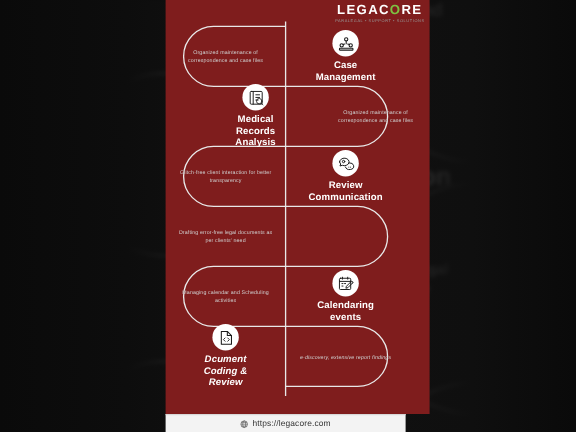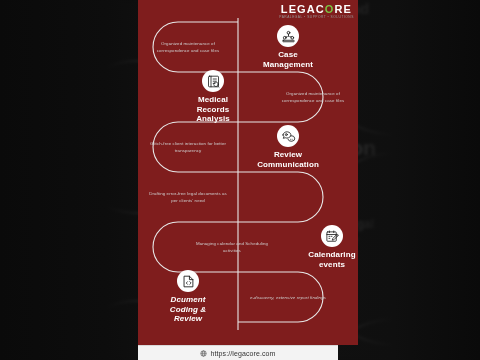--- a/index.html
+++ b/index.html
@@ -207,21 +207,21 @@
 Communication</div>
     </div>
   </div>
 
   <div class="row" style="top:172px;">
     <div class="cell">
       <div class="desc">Drafting error-free legal documents as per clients' need</div>
     </div>
   </div>
 
-  <div class="row" style="top:222px;margin-left:44px;">
+  <div class="row" style="top:222px;">
     <div class="cell">
       <div class="desc">Managing calendar and Scheduling activities</div>
     </div>
     <div class="cell">
       <div class="ico">
         <svg viewBox="0 0 24 24" width="15" height="15">
             <g fill="none" stroke="#1b1b1b" stroke-width="1.3" stroke-linecap="round" stroke-linejoin="round">
               <rect x="3" y="4.6" width="15" height="15" rx="1.3"></rect>
               <path d="M3 8.8h15M7 3.2v2.6M14 3.2v2.6M6.3 11.7h1.4M9.8 11.7h1.4M6.3 15h1.4"></path>
               <path d="M20.6 10.8 14.2 17.2l-2.6 .7 .7-2.6 6.4-6.4a1.1 1.1 0 0 1 1.6 0l.3 .3a1.1 1.1 0 0 1 0 1.6Z"></path>

